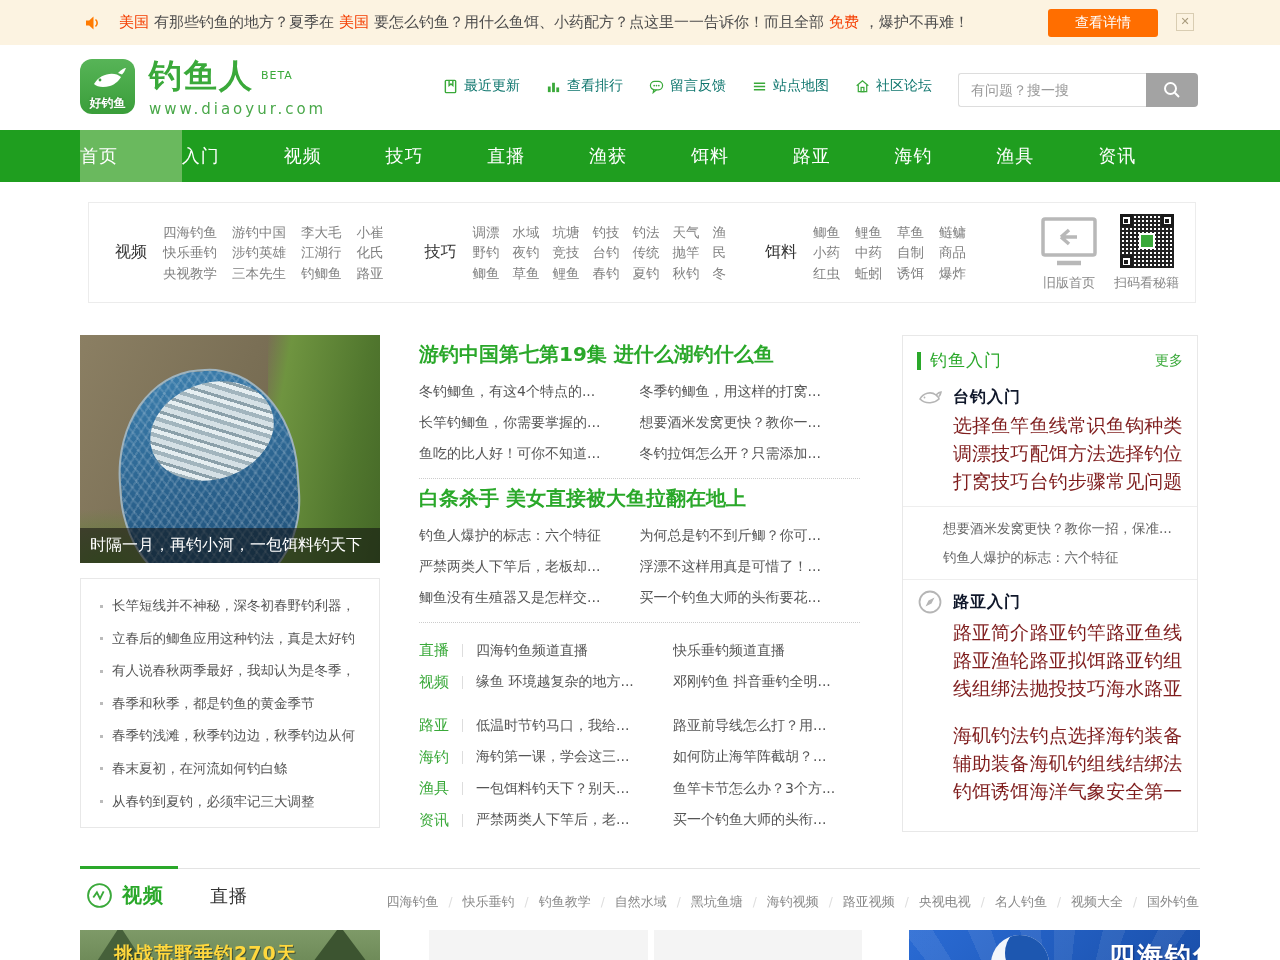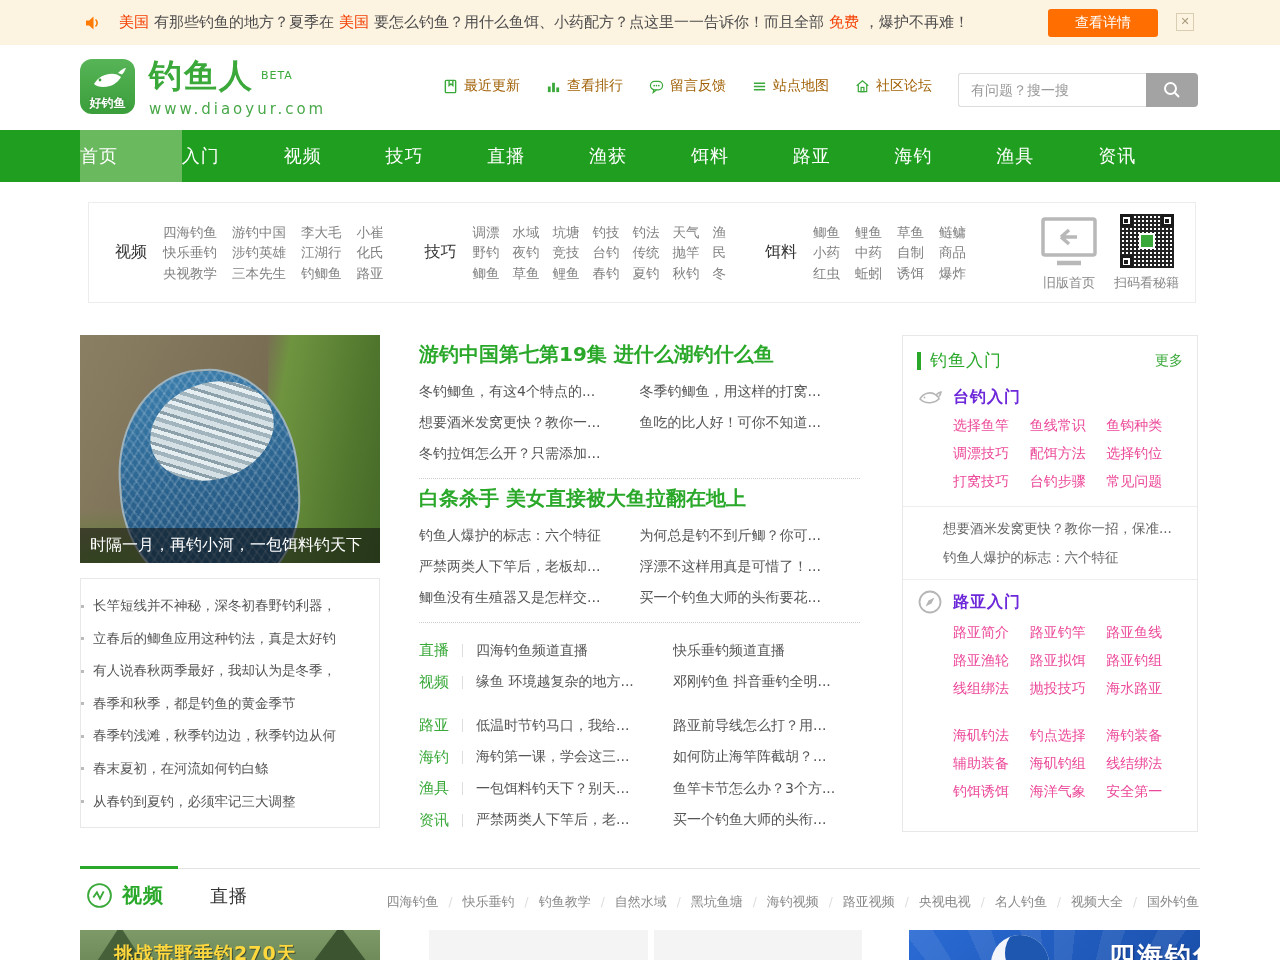--- a/index.html
+++ b/index.html
@@ -17,21 +17,21 @@
 .header{position:absolute;top:45px;left:0;width:1280px;height:85px;background:#fff}
 .logo{position:absolute;left:80px;top:10px;display:flex;cursor:pointer}
 .logo-badge{width:55px;height:55px;background:linear-gradient(180deg,#57b457,#3a9e3a);border-radius:12px;position:relative;margin-top:4px;overflow:hidden}
 .logo-badge .btxt{position:absolute;bottom:2px;left:0;right:0;text-align:center;color:#fff;font-size:12px;font-weight:bold;text-shadow:0 0 2px #2c7f2c}
 .logo-badge svg{position:absolute;left:7px;top:5px}
 .logo-text{margin-left:14px;padding-top:2px}
 .site-name{font-size:33px;color:#3aa93a;font-weight:bold;line-height:38px;letter-spacing:2px}
 .beta{font-size:11px;color:#3aa93a;vertical-align:top;margin-left:7px;font-weight:normal;letter-spacing:1px}
 .site-url{font-size:15px;color:#4aa84a;letter-spacing:3px;margin-top:5px}
 .hnav{position:absolute;top:32px;left:443px;display:flex;align-items:center}
-.hnav-item{display:flex;align-items:center;font-size:14px;color:#a16207;cursor:pointer;margin-right:26px;white-space:nowrap}
+.hnav-item{display:flex;align-items:center;font-size:14px;color:#0f766e;cursor:pointer;margin-right:26px;white-space:nowrap}
 .hnav-item .hicon{color:#3aa93a;margin-right:6px}
 .search{position:absolute;left:958px;top:28px;display:flex}
 .search input{width:188px;height:34px;border:1px solid #ddd;border-right:none;padding:0 12px;font-size:14px;color:#333;border-radius:3px 0 0 3px;outline:none;font-family:inherit;background:#fff}
 .search input::placeholder{color:#999}
 .search button{width:52px;height:34px;background:#a3a3a3;border:none;border-radius:0 4px 4px 0;cursor:pointer;display:flex;align-items:center;justify-content:center}
 
 .mainnav{position:absolute;top:130px;left:0;width:1280px;height:52px;background:#1f9e1f}
 .mainnav .wrap{margin-left:80px;width:1120px;display:flex}
 .mainnav .item{flex:1;height:52px;line-height:52px;text-align:left;color:#fff;font-size:18px;cursor:pointer;letter-spacing:1px}
 .mainnav .item.active{background:#6ab95e}
@@ -54,21 +54,21 @@
 .qg{position:absolute;left:19px;top:19px;width:16px;height:16px;background:#3aa93a;border:2px solid #fff}
 
 .feature{position:absolute;left:80px;top:335px;width:300px;height:228px;overflow:hidden;background:#7d7056;cursor:pointer}
 .f-dirt{position:absolute;inset:0;background:linear-gradient(115deg,#8b7f63 0%,#7a6f55 45%,#675f46 100%)}
 .f-grass-r{position:absolute;right:-20px;top:0;width:44%;height:105%;background:linear-gradient(100deg,rgba(111,148,64,0) 0,#6f9440 14%,#51772e 60%,#3f6124 100%)}
 .f-grass-b{position:absolute;left:0;bottom:0;width:45%;height:55px;background:radial-gradient(ellipse at 20% 100%,#5d8234 0%,rgba(93,130,52,0) 70%)}
 .f-net{position:absolute;left:13%;top:15%;width:60%;height:98%;border-radius:48% 48% 42% 46%;border:2px solid #9fb3bd;transform:rotate(-4deg);background:repeating-linear-gradient(55deg,rgba(255,255,255,.14) 0 2px,transparent 2px 7px),repeating-linear-gradient(-55deg,rgba(255,255,255,.14) 0 2px,transparent 2px 7px),linear-gradient(170deg,#3c7fae,#275d88 60%,#1f4e74)}
 .f-fish{position:absolute;left:23%;top:21%;width:42%;height:42%;border-radius:50%;transform:rotate(-18deg);opacity:.95;background:repeating-linear-gradient(35deg,#dde6e9 0 5px,#a7b8bf 5px 9px,#eef4f5 9px 13px,#8fa2aa 13px 16px)}
 .caption{position:absolute;left:0;right:0;bottom:0;background:rgba(15,15,15,.55);color:#fff;font-size:16px;line-height:23px;padding:5px 10px 7px}
 
-.leftlist{position:absolute;left:80px;top:578px;width:300px;height:250px;border:1px solid #e8e8e8;padding:10px 0;background:#fff}
+.leftlist{position:absolute;left:80px;top:578px;width:300px;height:250px;border:1px solid #e8e8e8;padding:10px 19px;background:#fff}
 .leftlist .li{font-size:13.5px;color:#555;line-height:32.6px;white-space:nowrap;overflow:hidden;cursor:pointer}
 .leftlist .li::before{content:"";display:inline-block;width:3px;height:3px;background:#bbb;margin-right:9px;vertical-align:middle}
 
 .midcol{position:absolute;left:419px;top:335px;width:441px}
 .headline{font-size:20px;font-weight:bold;color:#2aa82a;line-height:26px;margin:6px 0 9px;cursor:pointer;white-space:nowrap}
 .linkgrid{display:flex;flex-wrap:wrap}
 .linkgrid .lk{width:50%;font-size:14px;color:#555;line-height:31px;white-space:nowrap;overflow:hidden;cursor:pointer}
 .dotted{border-bottom:1px dotted #ccc;margin:9px 0 5px}
 .catrows{margin-top:12px}
 .catrow{display:flex;align-items:center;height:31.5px;font-size:14px}
@@ -79,23 +79,23 @@
 .rowgap{height:12px}
 
 .sidebar{position:absolute;left:902px;top:335px;width:296px;height:497px;border:1px solid #e8e8e8;background:#fff}
 .sb-head{display:flex;align-items:center;padding:13px 14px 7px}
 .sb-bar{width:4px;height:18px;background:#2aa82a;margin-right:9px}
 .sb-title{font-size:17px;font-weight:normal;color:#2aa82a;flex:1;letter-spacing:1px}
 .sb-more{font-size:14px;color:#3aa93a;cursor:pointer}
 .sb-sec{padding:7px 14px 3px}
 .sb-sec-head{display:flex;align-items:center;margin-bottom:3px}
 .sb-sec-head .sicon{color:#b5b5b5;margin-right:10px}
-.sb-sec-name{font-size:16px;font-weight:bold;color:#6d28d9;letter-spacing:1px}
+.sb-sec-name{font-size:16px;font-weight:bold;color:#0f172a;letter-spacing:1px}
 .sb-grid{display:flex;flex-wrap:wrap;padding-left:36px}
-.sb-grid .gl{width:33.33%;font-size:14px;color:#ec4899;line-height:28px;cursor:pointer;white-space:nowrap}
+.sb-grid .gl{width:33.33%;font-size:19px;color:#7f1d1d;line-height:28px;cursor:pointer;white-space:nowrap}
 .sb-extra{border-top:1px solid #eee;border-bottom:1px solid #eee;margin:8px 0 2px;padding:7px 10px 7px 40px}
 .sb-extra .xl{font-size:13.5px;color:#666;line-height:29px;white-space:nowrap;overflow:hidden;cursor:pointer}
 
 .bottomline{position:absolute;top:868px;left:80px;width:1120px;height:1px;background:#e3e3e3}
 .activebar{position:absolute;top:866px;left:80px;width:98px;height:3px;background:#2aa82a}
 .btabs{position:absolute;top:882px;left:86px;display:flex;align-items:center}
 .btab-icon{color:#3aa93a;margin-right:9px}
 .btab{font-size:20px;color:#2aa82a;font-weight:bold;cursor:pointer;letter-spacing:1px}
 .btab.inactive{margin-left:46px;color:#333;font-size:18px;font-weight:normal}
 .blinks{position:absolute;top:893px;right:81px;display:flex;align-items:center}
@@ -356,20 +356,21 @@
   <div class="li">春季钓浅滩，秋季钓边边，秋季钓边从何</div>
   <div class="li">春末夏初，在河流如何钓白鲦</div>
   <div class="li">从春钓到夏钓，必须牢记三大调整</div>
 </div>
 
 <div class="midcol">
   <div class="headline">游钓中国第七第19集 进什么湖钓什么鱼</div>
   <div class="linkgrid">
     <span class="lk">冬钓鲫鱼，有这4个特点的...</span>
     <span class="lk">冬季钓鲫鱼，用这样的打窝...</span>
+    <span class="lk">长竿钓鲫鱼，你需要掌握的...</span>
     <span class="lk">想要酒米发窝更快？教你一...</span>
     <span class="lk">鱼吃的比人好！可你不知道...</span>
     <span class="lk">冬钓拉饵怎么开？只需添加...</span>
   </div>
   <div class="dotted"></div>
   <div class="headline">白条杀手 美女直接被大鱼拉翻在地上</div>
   <div class="linkgrid">
     <span class="lk">钓鱼人爆护的标志：六个特征</span>
     <span class="lk">为何总是钓不到斤鲫？你可...</span>
     <span class="lk">严禁两类人下竿后，老板却...</span>

